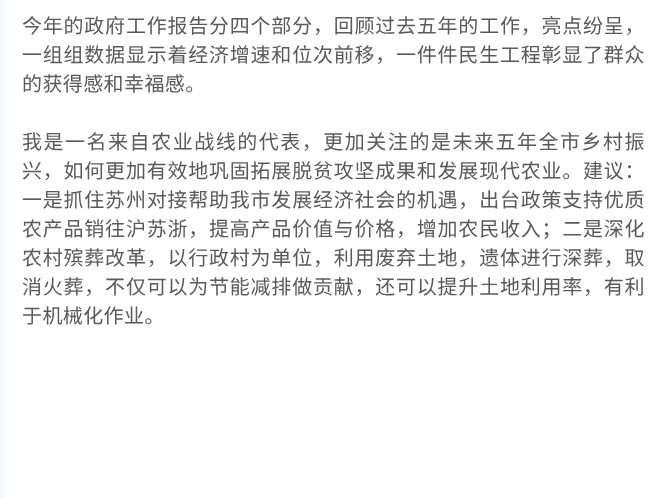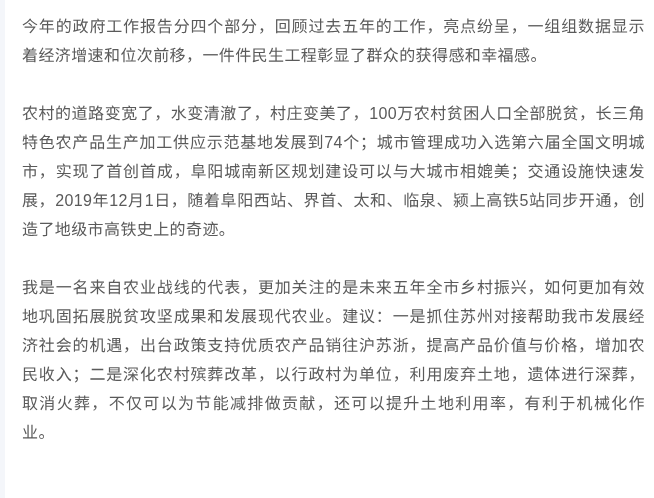--- a/index.html
+++ b/index.html
@@ -21,36 +21,35 @@
     width: 5px;
     height: 100%;
     background: #f4f6fa;
   }
   .article-content {
     position: absolute;
     left: 22px;
     top: 12px;
     width: 623px;
     color: #5a5a5a;
-    font-size: 16px;
+    font-size: 20px;
     line-height: 29px;
     text-align: justify;
     text-justify: inter-ideograph;
     letter-spacing: 0.4px;
   }
   .article-content p {
     margin: 0 0 29px 0;
     padding: 0;
   }
   .article-content p:last-child {
     margin-bottom: 8px;
   }
 </style>
 </head>
 <body>
 
 <div class="page-edge-strip"></div>
 
 <div class="article-content">
   <p>今年的政府工作报告分四个部分，回顾过去五年的工作，亮点纷呈，一组组数据显示着经济增速和位次前移，一件件民生工程彰显了群众的获得感和幸福感。</p>
-  <p>农村的道路变宽了，水变清澈了，村庄变美了，100万农村贫困人口全部脱贫，长三角特色农产品生产加工供应示范基地发展到74个；城市管理成功入选第六届全国文明城市，实现了首创首成，阜阳城南新区规划建设可以与大城市相媲美；交通设施快速发展，2019年12月1日，随着阜阳西站、界首、太和、临泉、颍上高铁5站同步开通，创造了地级市高铁史上的奇迹。</p>
   <p>我是一名来自农业战线的代表，更加关注的是未来五年全市乡村振兴，如何更加有效地巩固拓展脱贫攻坚成果和发展现代农业。建议：一是抓住苏州对接帮助我市发展经济社会的机遇，出台政策支持优质农产品销往沪苏浙，提高产品价值与价格，增加农民收入；二是深化农村殡葬改革，以行政村为单位，利用废弃土地，遗体进行深葬，取消火葬，不仅可以为节能减排做贡献，还可以提升土地利用率，有利于机械化作业。</p>
 </div>
 
 </body></html>

